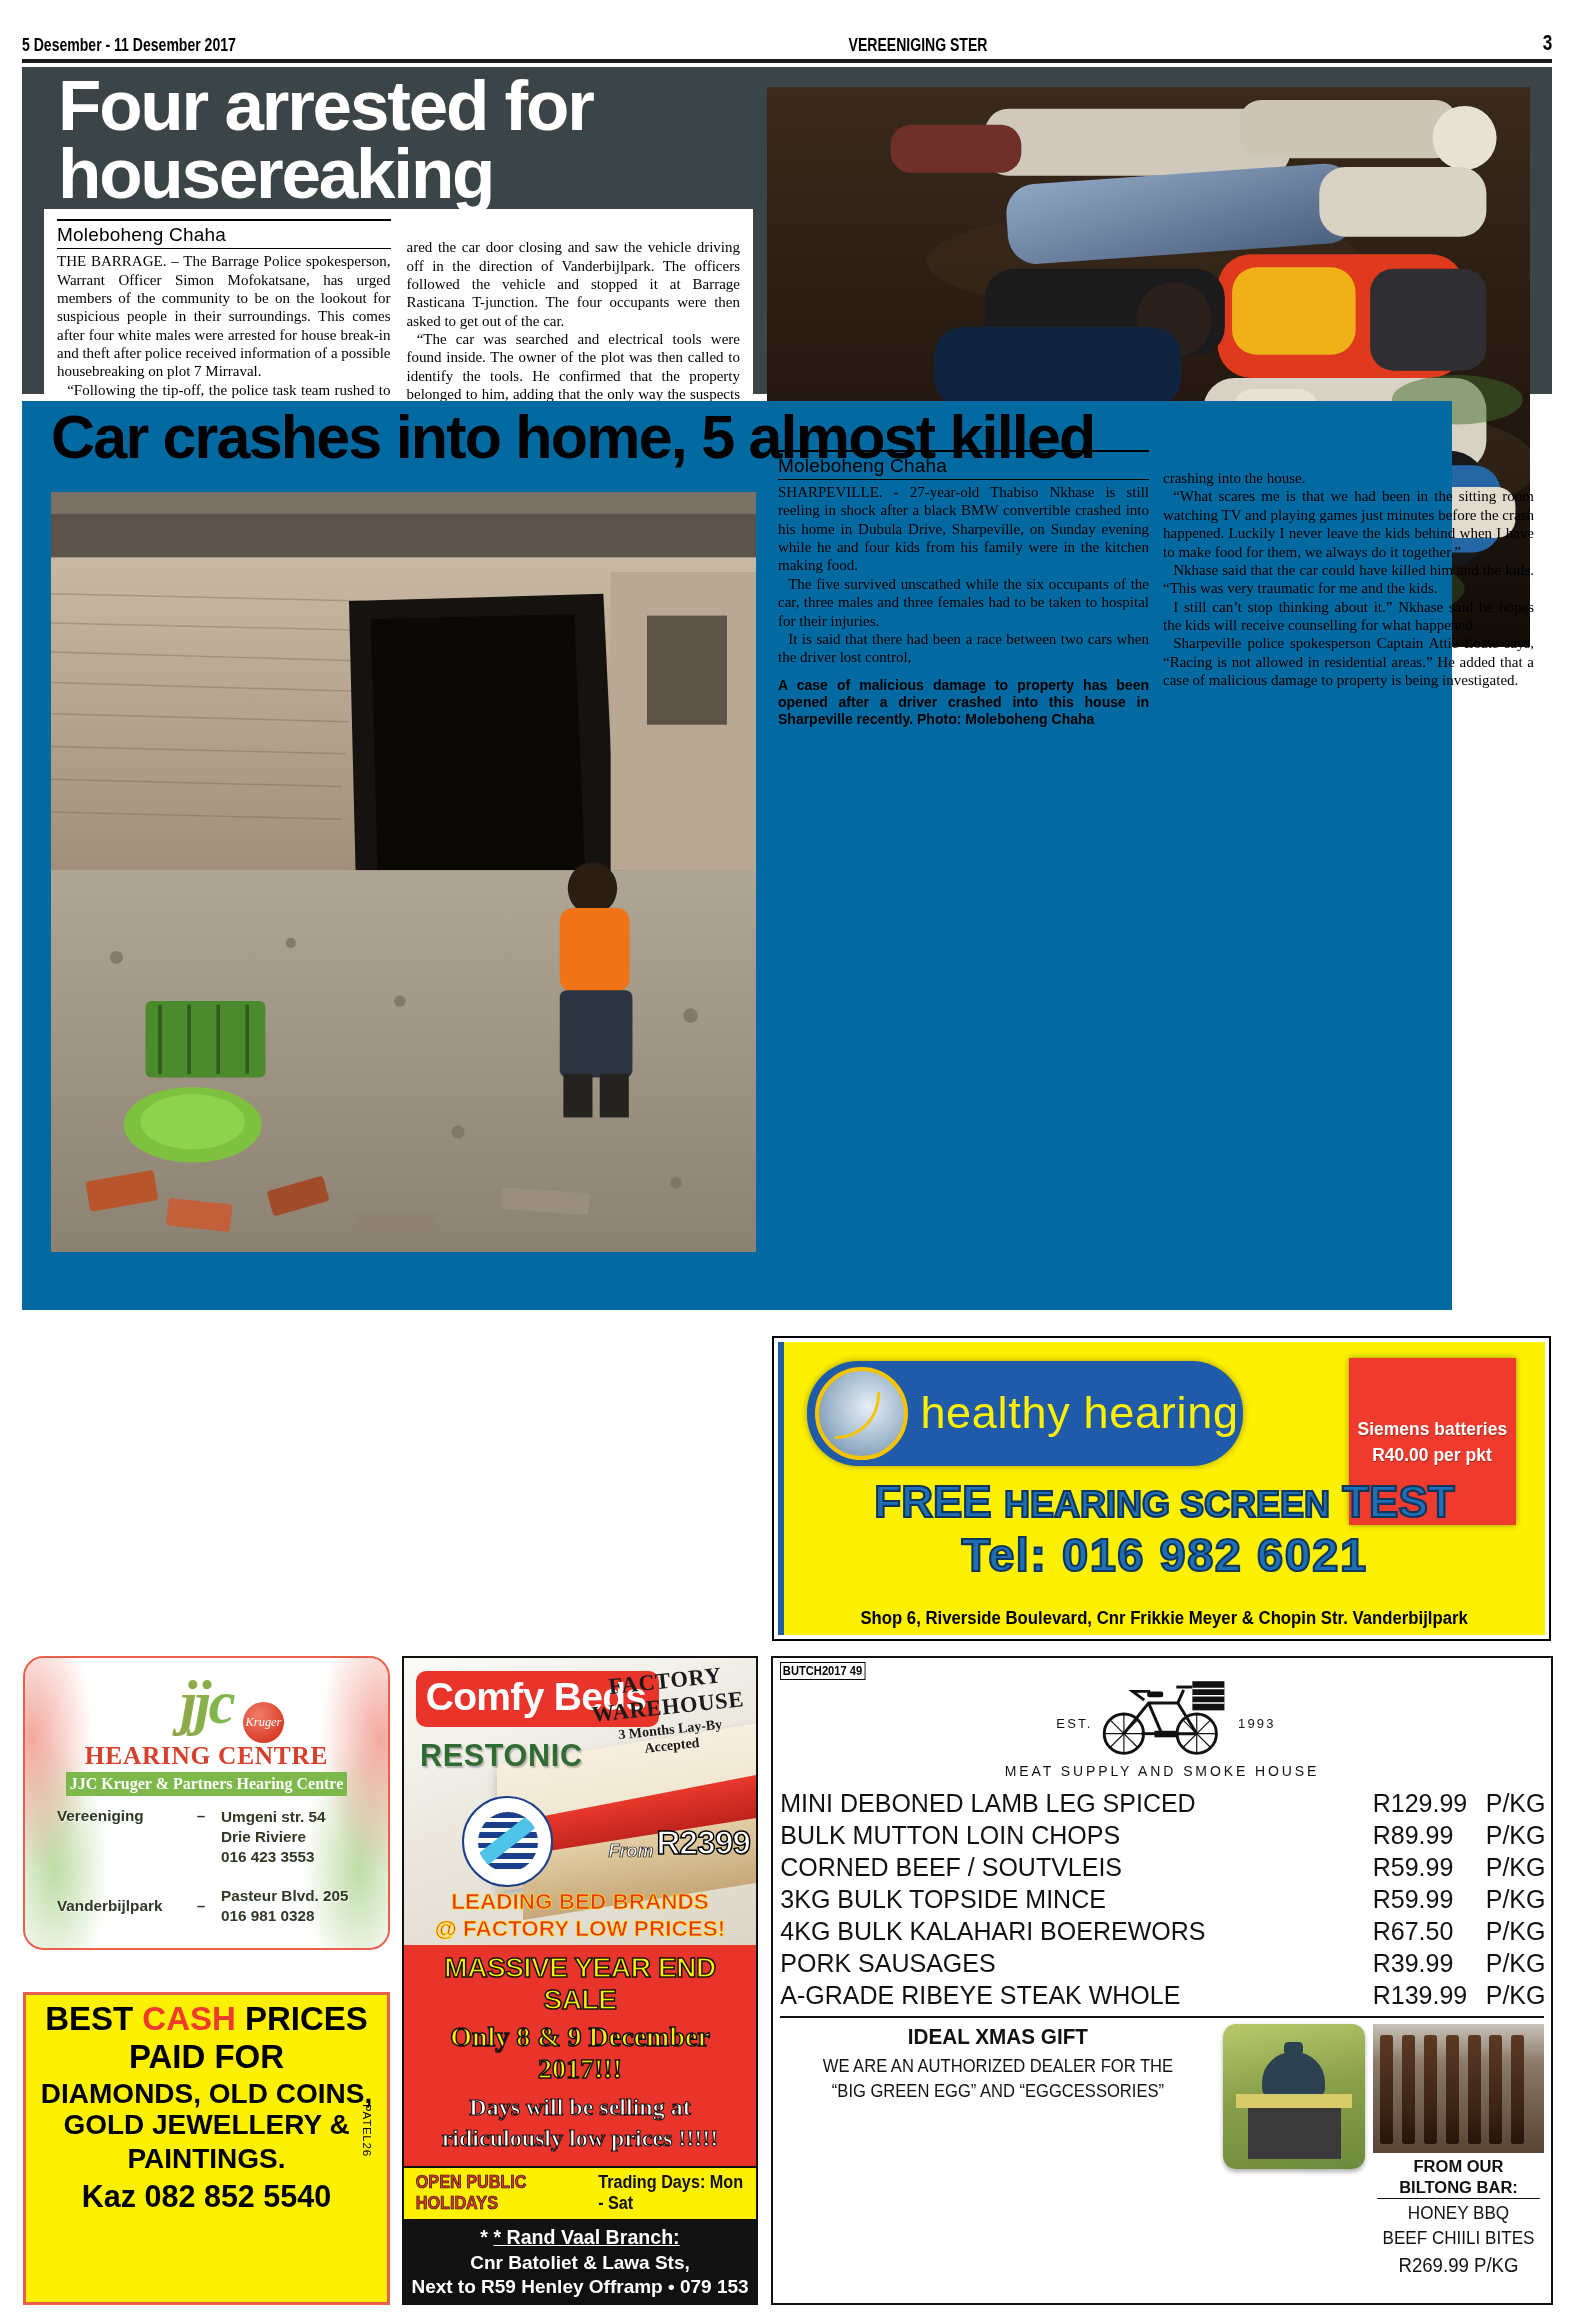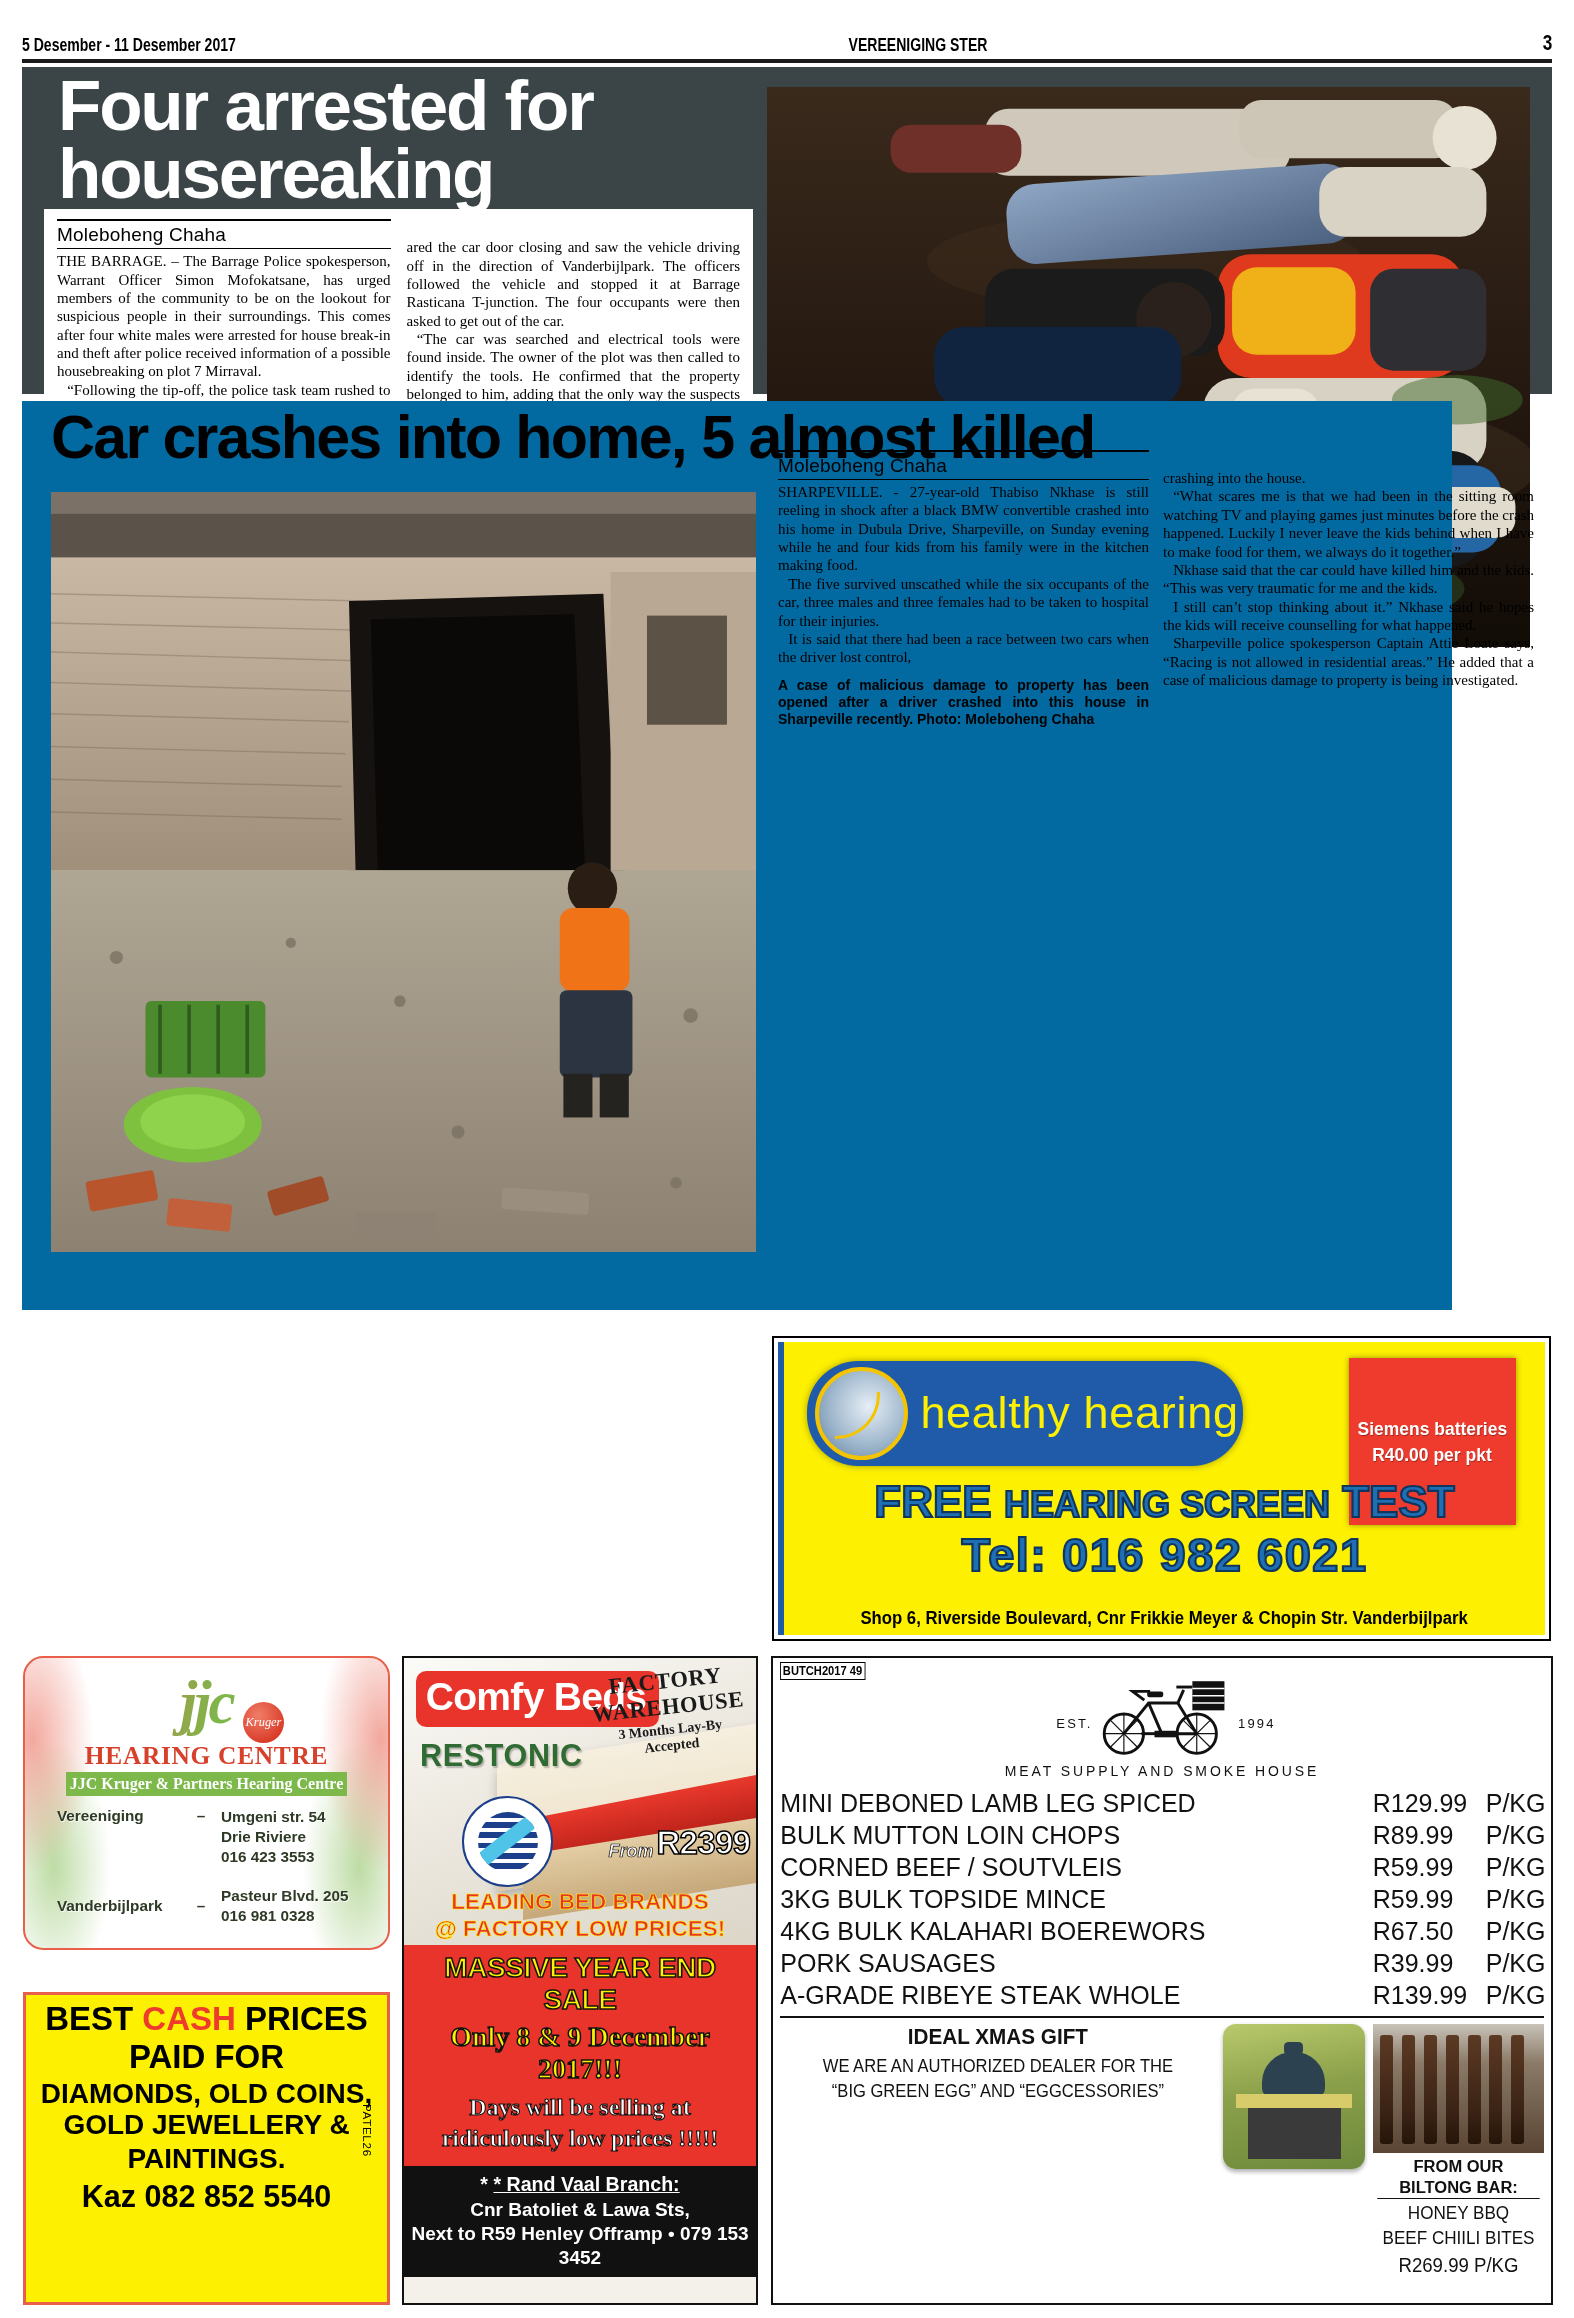--- a/index.html
+++ b/index.html
@@ -1015,36 +1015,40 @@
 
   <div class="cb-red">
     <div class="cb-massive">MASSIVE YEAR END SALE</div>
     <div class="cb-only">Only 8 &amp; 9 December 2017!!!</div>
     <div class="cb-beds">
       <div>Days will be selling at</div>
       <div>ridiculously low prices !!!!!</div>
     </div>
   </div>
 
+  <div class="cb-yellow">
+    <div class="cb-open">OPEN PUBLIC HOLIDAYS</div>
+    <div class="cb-trading">Trading Days: Mon - Sat</div>
+  </div>
 
   <div class="cb-black">
     <div class="cb-branch">* <u>* Rand Vaal Branch:</u></div>
     <div class="cb-addr">Cnr Batoliet &amp; Lawa Sts,</div>
     <div class="cb-addr">Next to R59 Henley Offramp • 079 153 3452</div>
 
   </div>
 </div>
 
 <div class="ad-butcher">
 
   <div class="bb-code">BUTCH2017 49</div>
 
   <div class="bb-logo-wrap">
     <div class="bb-est">EST.</div>
-    <div class="bb-year">1994</div>
+    <div class="bb-year">1993</div>
     <svg class="bb-bike" width="153" height="86" viewBox="0 0 210 118">
       <g fill="none" stroke="#111" stroke-width="4">
         <circle cx="52" cy="86" r="27"></circle>
         <circle cx="152" cy="86" r="27"></circle>
         <path d="M52 86 L86 44 L126 44 L152 86"></path>
         <path d="M86 44 L104 86 L152 86"></path>
         <path d="M104 86 L76 86"></path>
         <path d="M126 44 L134 26"></path>
         <path d="M124 22 L146 22"></path>
         <path d="M80 40 L64 28 L88 28"></path>

